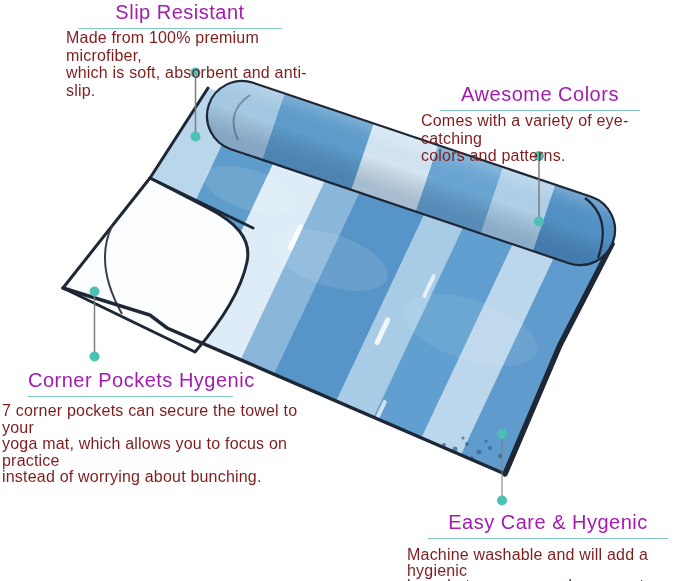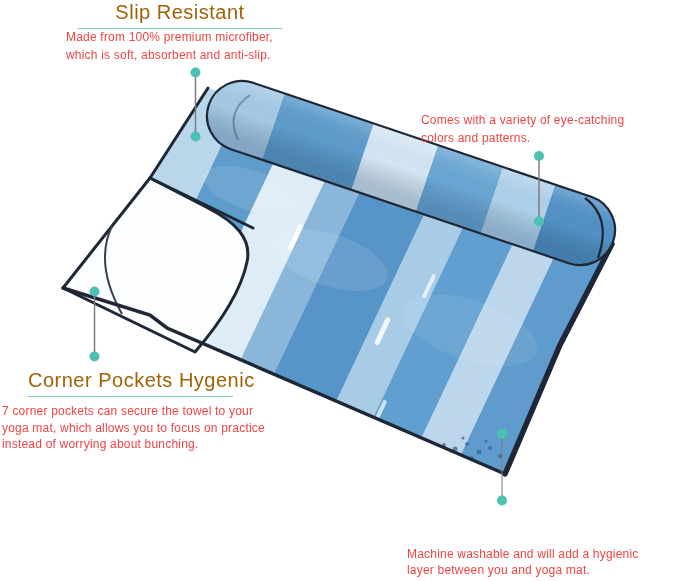--- a/index.html
+++ b/index.html
@@ -1,24 +1,24 @@
 <!DOCTYPE html>
 <html><head>
 <meta charset="utf-8">
 <style>
   html,body{margin:0;padding:0;background:#fff;}
   .stage{position:relative;width:679px;height:581px;background:#fff;overflow:hidden;
          font-family:"Liberation Sans","DejaVu Sans",sans-serif;}
   .towel-svg{position:absolute;left:0;top:0;}
   .callout{position:absolute;}
   .callout-title{display:block;text-align:center;white-space:nowrap;
-                 font-size:20px;font-weight:400;letter-spacing:0.5px;color:#a16207;}
+                 font-size:20px;font-weight:400;letter-spacing:0.5px;color:#a21caf;}
   .callout-rule{height:0;border-top:1px solid #7fcac2;margin-top:4px;}
-  .callout-body{position:absolute;white-space:pre-line;font-size:12px;line-height:17.5px;
-                letter-spacing:0.2px;color:#ef4444;}
+  .callout-body{position:absolute;white-space:pre-line;font-size:16px;line-height:17.5px;
+                letter-spacing:0.2px;color:#7f1d1d;}
 </style>
 </head>
 <body>
 
 <div class="stage">
 
   <svg class="towel-svg" width="679" height="581" viewBox="0 0 679 581">
     <defs>
       <clipPath id="sheetClip">
         <path d="M208,88 L612,244 L560,345 L505,474 L167,328 L150,315 L63,288 L150,178 Z"></path>
@@ -110,27 +110,35 @@
     </g>
   </svg>
 
   <div class="callout" style="left:78px;top:1px;width:204px;">
     <span class="callout-title">Slip Resistant</span>
     <div class="callout-rule"></div>
   </div>
   <div class="callout-body" style="left:66px;top:29px;width:260px;">Made from 100% premium microfiber,
 which is soft, absorbent and anti-slip.</div>
 
+  <div class="callout" style="left:440px;top:83px;width:200px;">
+    <span class="callout-title">Awesome Colors</span>
+    <div class="callout-rule"></div>
+  </div>
   <div class="callout-body" style="left:421px;top:112px;width:265px;">Comes with a variety of eye-catching
 colors and patterns.</div>
 
   <div class="callout" style="left:28px;top:369px;width:205px;">
     <span class="callout-title">Corner Pockets Hygenic</span>
     <div class="callout-rule"></div>
   </div>
   <div class="callout-body" style="left:2px;top:403px;width:330px;line-height:16.5px;">7 corner pockets can secure the towel to your
 yoga mat, which allows you to focus on practice
 instead of worrying about bunching.</div>
 
+  <div class="callout" style="left:428px;top:511px;width:240px;">
+    <span class="callout-title">Easy Care &amp; Hygenic</span>
+    <div class="callout-rule"></div>
+  </div>
   <div class="callout-body" style="left:407px;top:547px;width:280px;line-height:15.5px;">Machine washable and will add a hygienic
 layer between you and yoga mat.</div>
 
 </div>
 
 </body></html>

